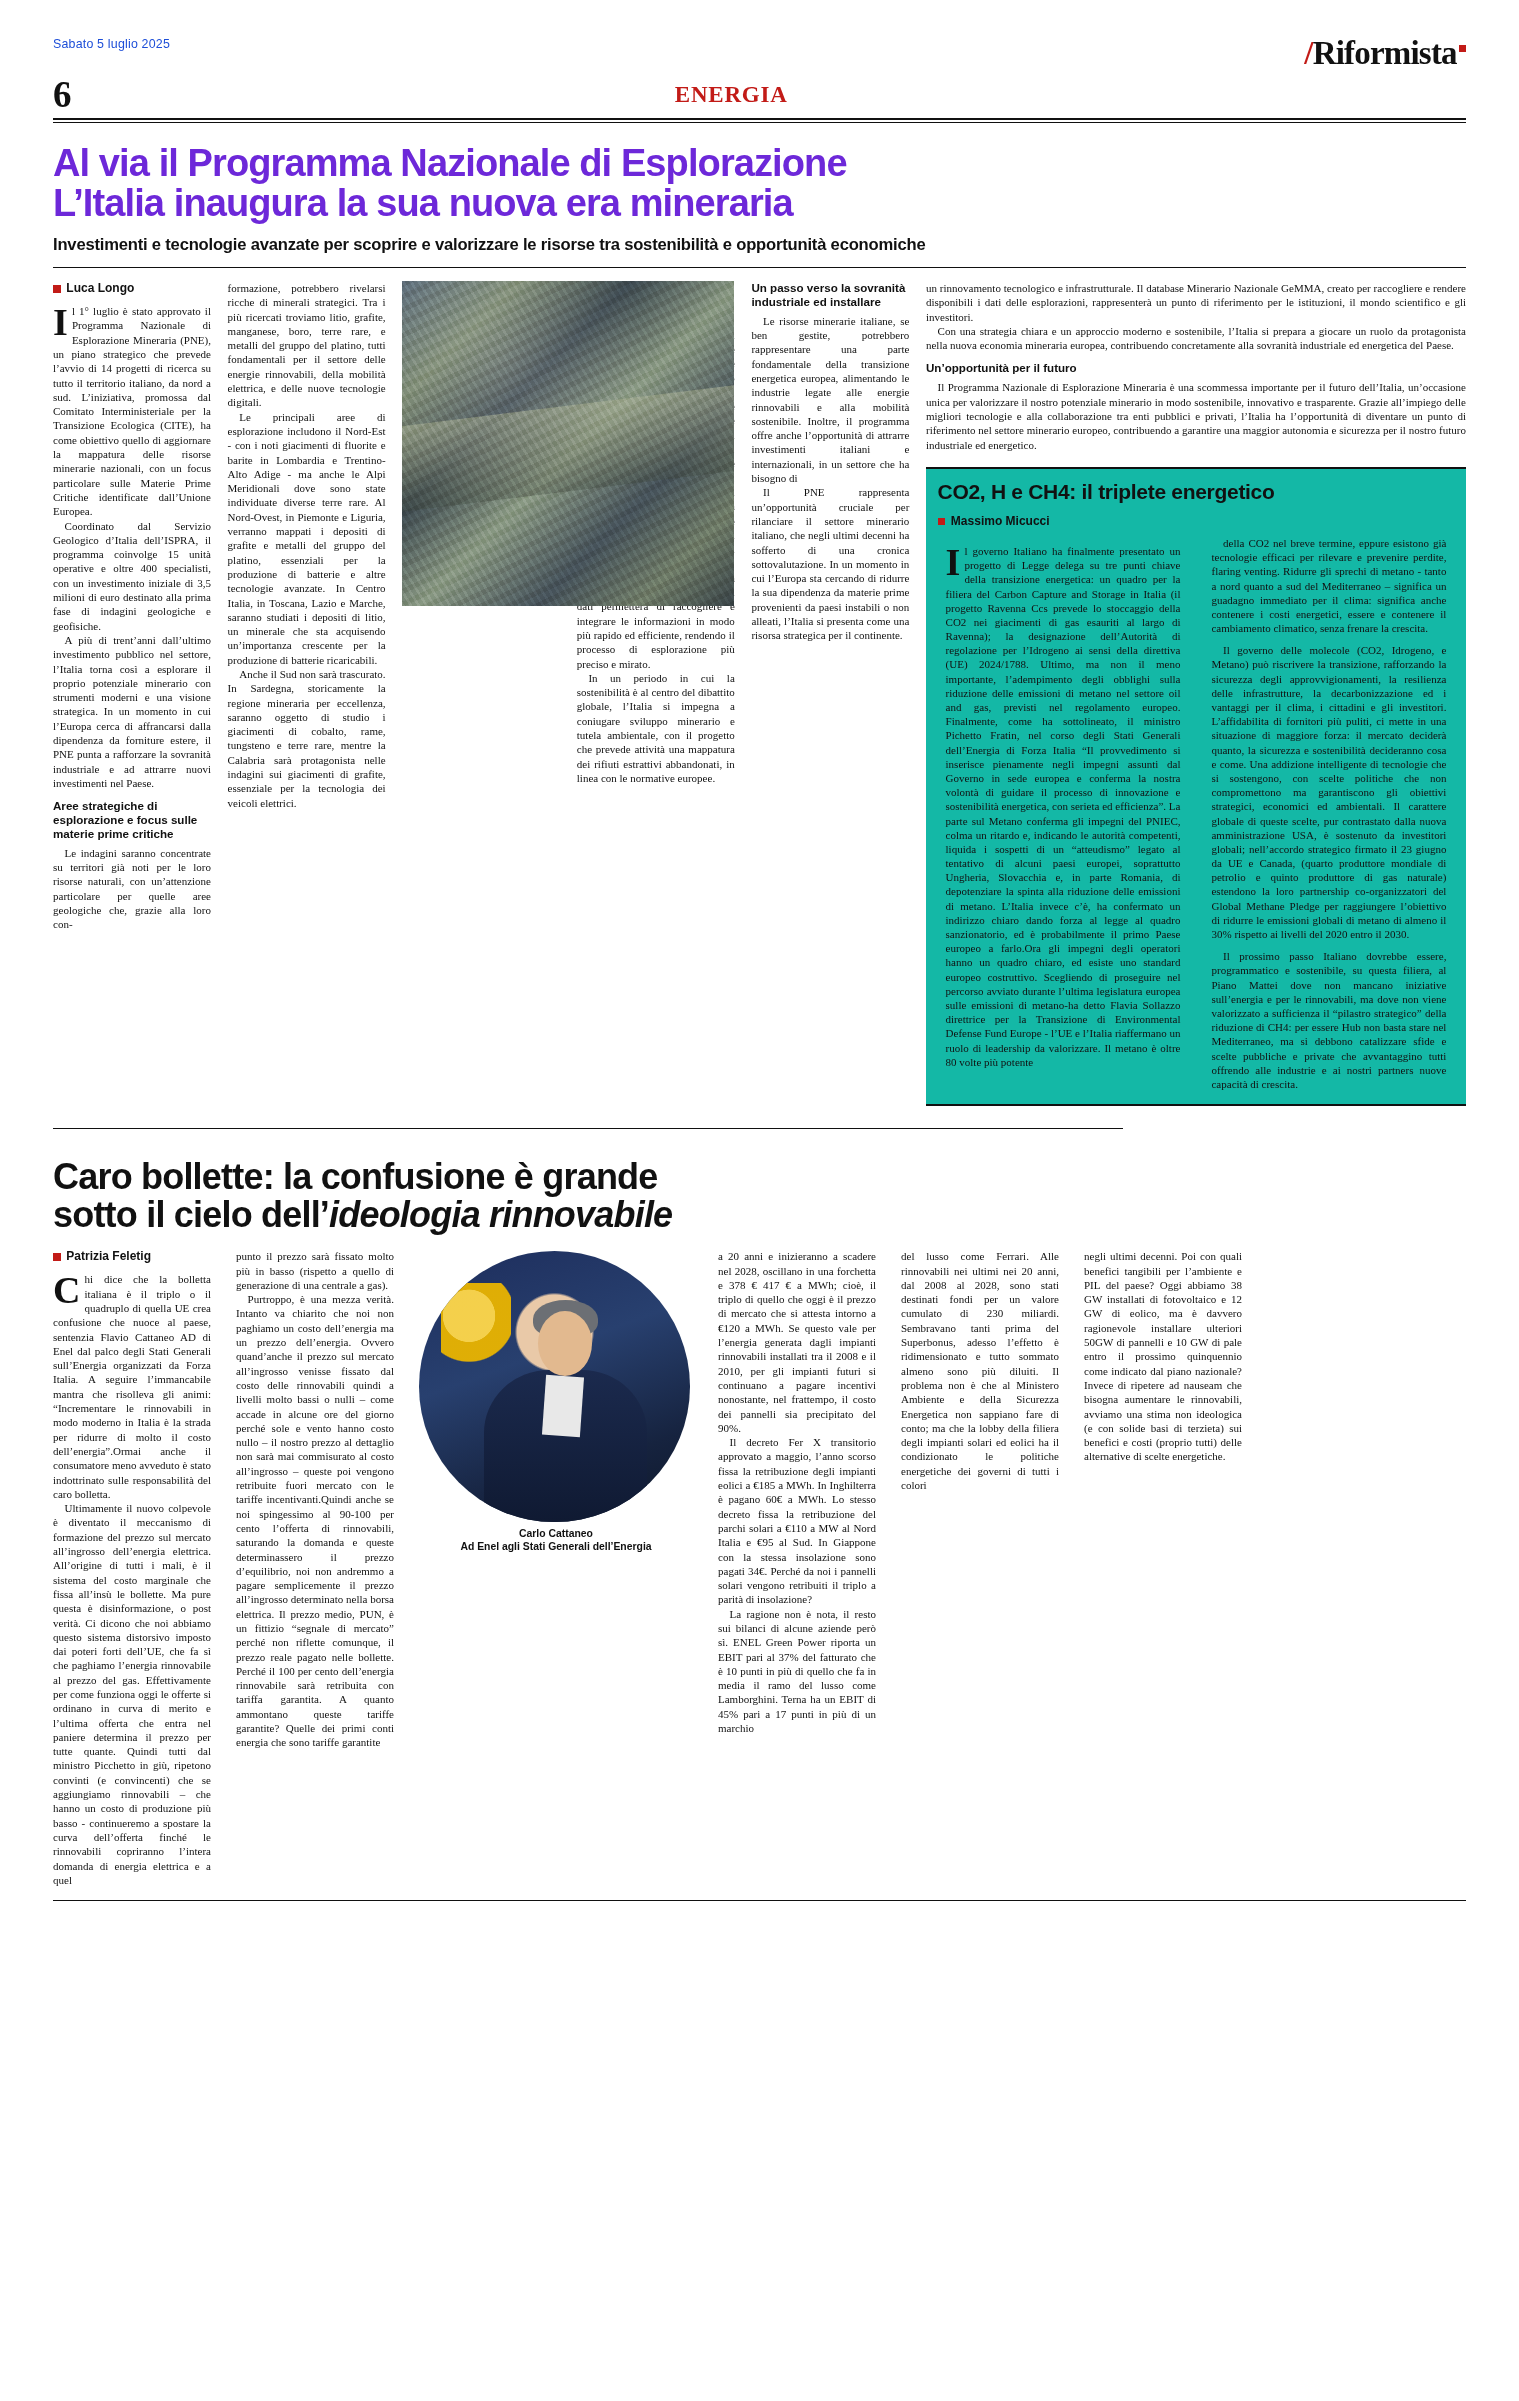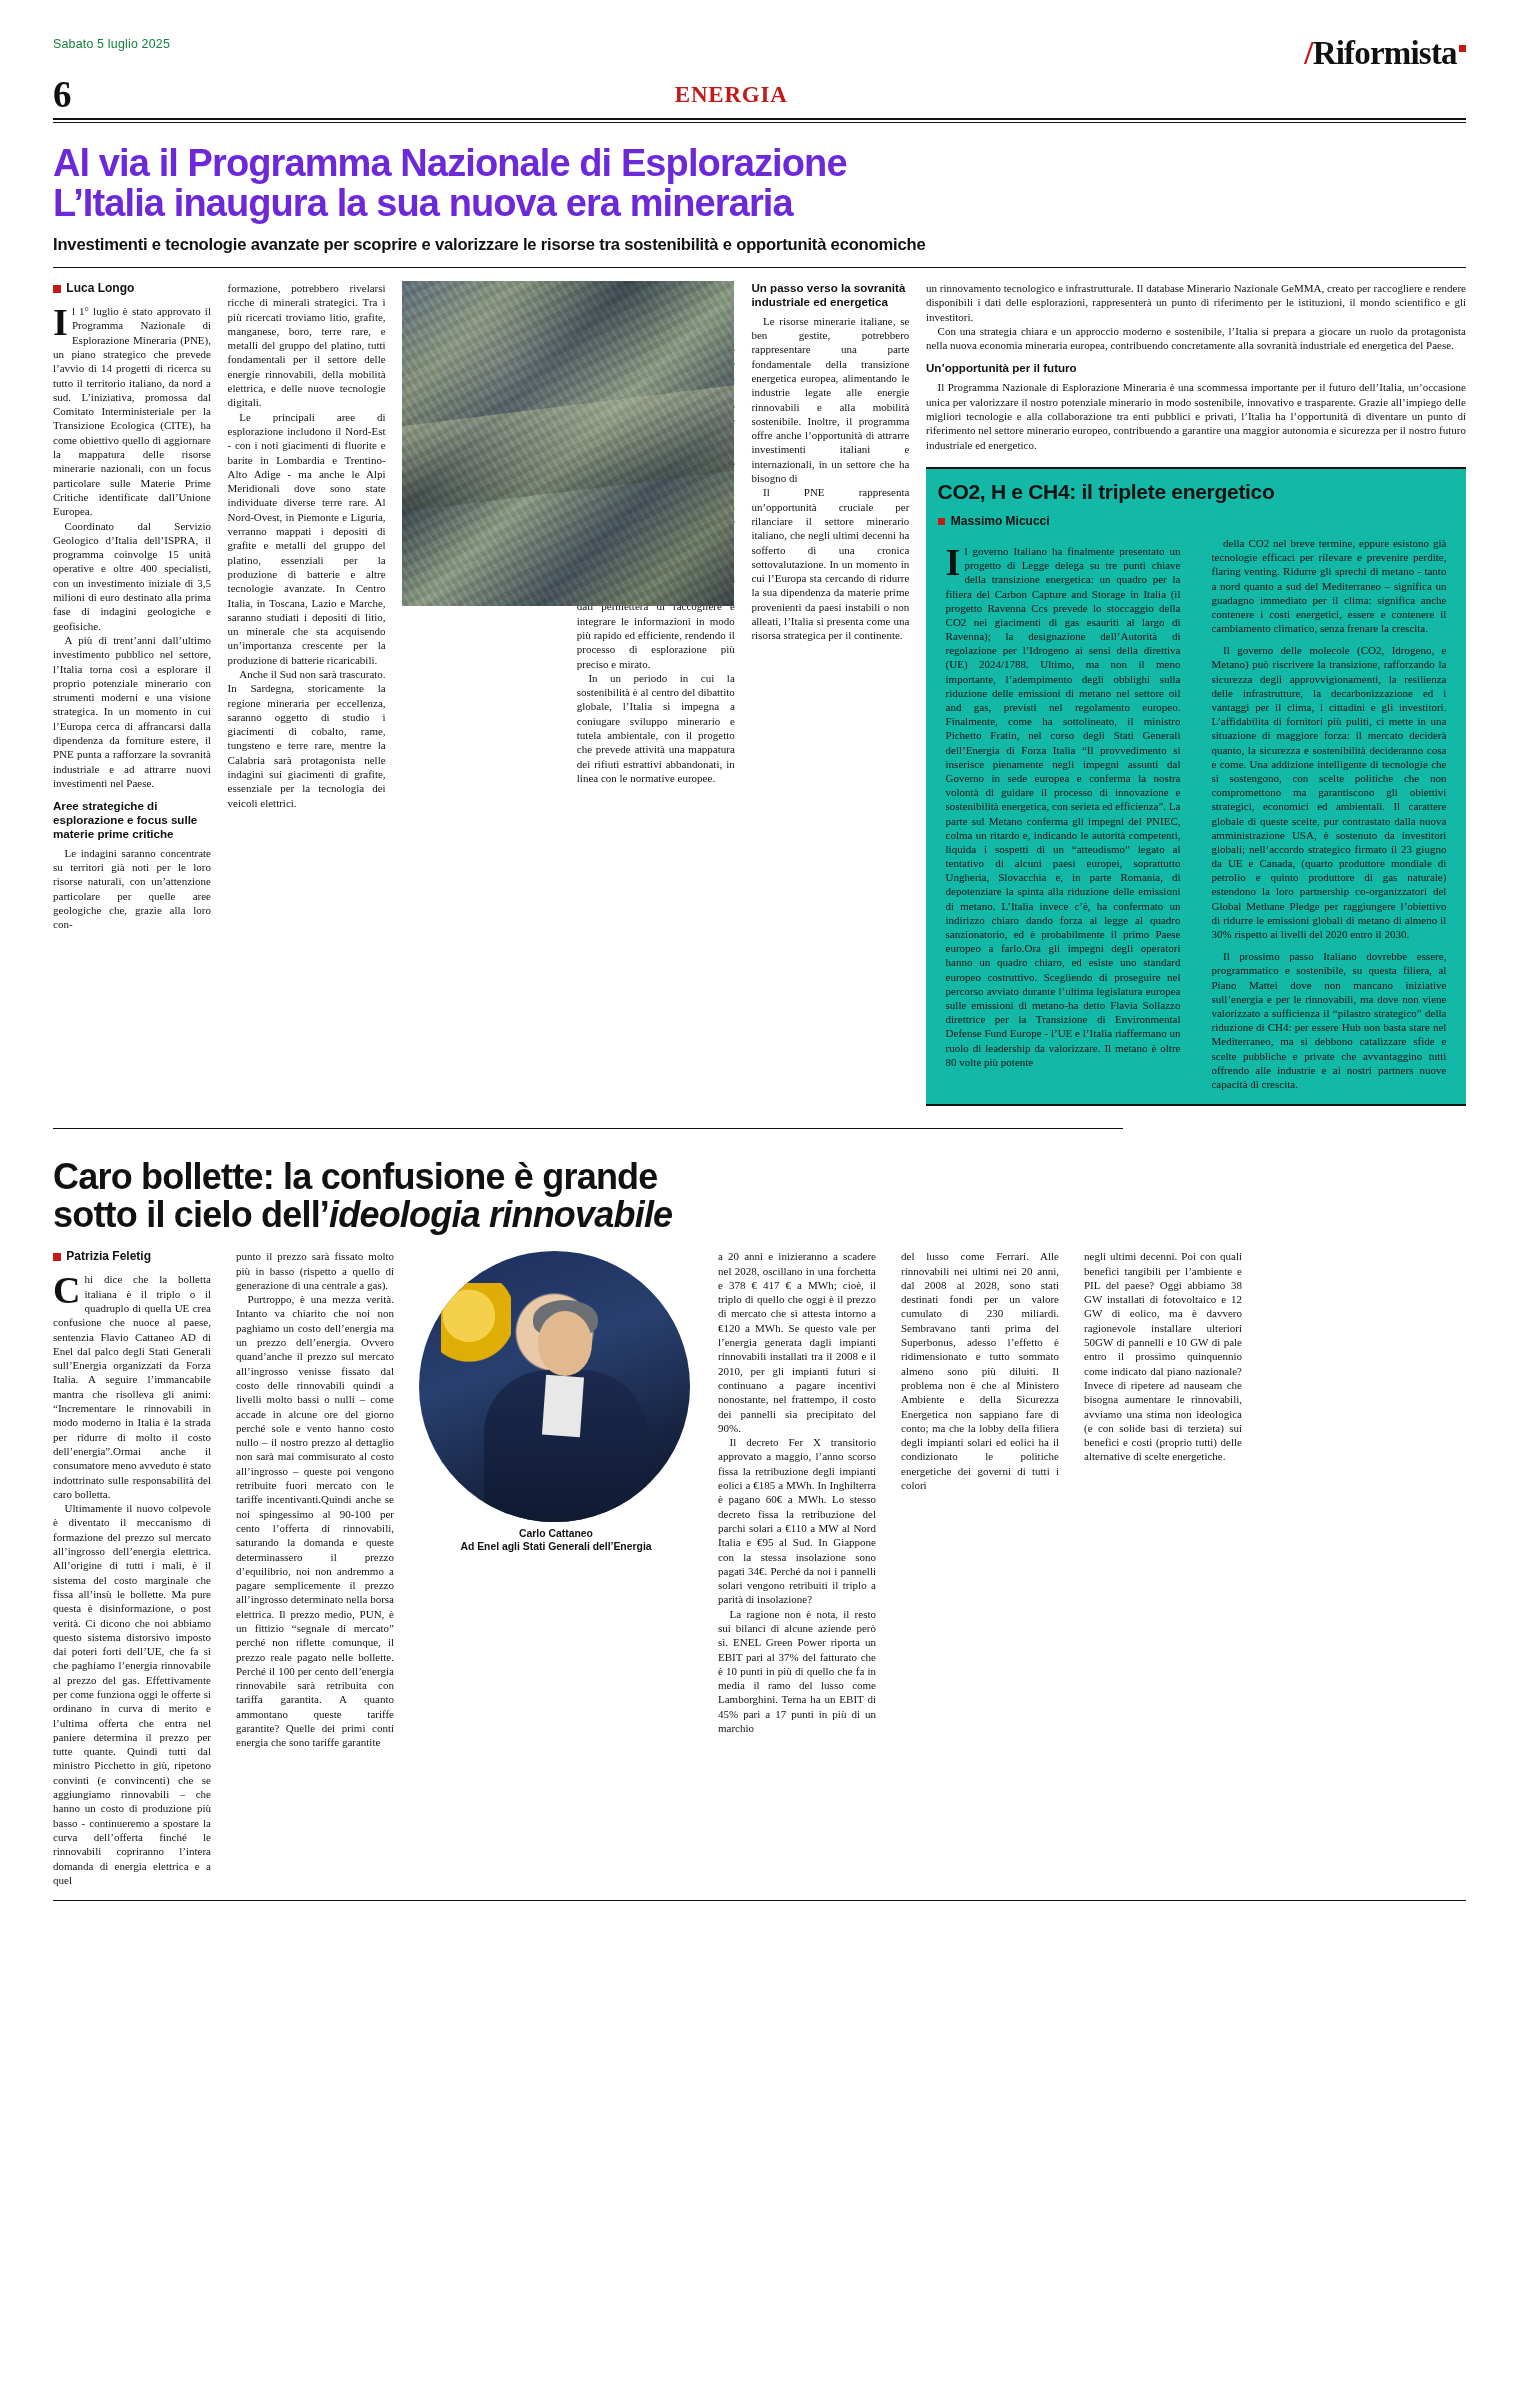--- a/index.html
+++ b/index.html
@@ -17,21 +17,21 @@
     padding:37px 53px 33px 53px;
     position:relative;
   }
   
   .masthead{
     display:flex;
     justify-content:space-between;
     align-items:flex-start;
     font-family:"Liberation Sans", sans-serif;
   }
-  .issue-date{font-size:12.4px;color:#15803d;letter-spacing:0.2px;}
+  .issue-date{font-size:12.4px;color:#1d4ed8;letter-spacing:0.2px;}
   .brand{
     font-family:"Liberation Serif", serif;
     font-size:33px;
     font-weight:bold;
     letter-spacing:-0.8px;
     color:#111;
     line-height:1;
     position:relative;
   }
   .brand .slash{color:#c21b17;font-weight:bold;}
@@ -261,21 +261,21 @@
 
     <div class="col">
       <div style="height:0"></div>
       <p class="subhead" style="margin-top:0">Un mix di innovazione tecnologica e sostenibilità ambientale</p>
       <p>Il Programma Nazionale di Esplorazione Mineraria si distingue per l’uso di tecnologie avanzate che mirano a ridurre l’impatto ambientale delle attività di ricerca. Durante la prima fase, infatti, le indagini saranno esclusivamente non invasive, con l’impiego di tecniche come la telerilevazione, l’analisi geochimica e geofisica, e l’utilizzo di sensori aviotrasportati. Tra le innovazioni più promettenti c’è la radiografia muonica, una tecnologia che sfrutta particelle cosmiche per ottenere immagini dettagliate dei giacimenti minerari senza dover perforare il terreno.</p>
       <p>Inoltre, l’utilizzo di intelligenza artificiale per l’elaborazione dei dati permetterà di raccogliere e integrare le informazioni in modo più rapido ed efficiente, rendendo il processo di esplorazione più preciso e mirato.</p>
       <p>In un periodo in cui la sostenibilità è al centro del dibattito globale, l’Italia si impegna a coniugare sviluppo minerario e tutela ambientale, con il progetto che prevede attività una mappatura dei rifiuti estrattivi abbandonati, in linea con le normative europee.</p>
     </div>
 
     <div class="col">
-      <p class="subhead" style="margin-top:0">Un passo verso la sovranità industriale ed energetica</p>
+      <p class="subhead" style="margin-top:0">Un passo verso la sovranità industriale ed installare</p>
       <p>Le risorse minerarie italiane, se ben gestite, potrebbero rappresentare una parte fondamentale della transizione energetica europea, alimentando le industrie legate alle energie rinnovabili e alla mobilità sostenibile. Inoltre, il programma offre anche l’opportunità di attrarre investimenti italiani e internazionali, in un settore che ha bisogno di</p>
       <p>Il PNE rappresenta un’opportunità cruciale per rilanciare il settore minerario italiano, che negli ultimi decenni ha sofferto di una cronica sottovalutazione. In un momento in cui l’Europa sta cercando di ridurre la sua dipendenza da materie prime provenienti da paesi instabili o non alleati, l’Italia si presenta come una risorsa strategica per il continente.</p>
     </div>
 
     <div>
       <div class="col">
         <p>un rinnovamento tecnologico e infrastrutturale. Il database Minerario Nazionale GeMMA, creato per raccogliere e rendere disponibili i dati delle esplorazioni, rappresenterà un punto di riferimento per le istituzioni, il mondo scientifico e gli investitori.</p>
         <p>Con una strategia chiara e un approccio moderno e sostenibile, l’Italia si prepara a giocare un ruolo da protagonista nella nuova economia mineraria europea, contribuendo concretamente alla sovranità industriale ed energetica del Paese.</p>
         <p class="subhead">Un’opportunità per il futuro</p>
         <p>Il Programma Nazionale di Esplorazione Mineraria è una scommessa importante per il futuro dell’Italia, un’occasione unica per valorizzare il nostro potenziale minerario in modo sostenibile, innovativo e trasparente. Grazie all’impiego delle migliori tecnologie e alla collaborazione tra enti pubblici e privati, l’Italia ha l’opportunità di diventare un punto di riferimento nel settore minerario europeo, contribuendo a garantire una maggior autonomia e sicurezza per il nostro futuro industriale ed energetico.</p>

